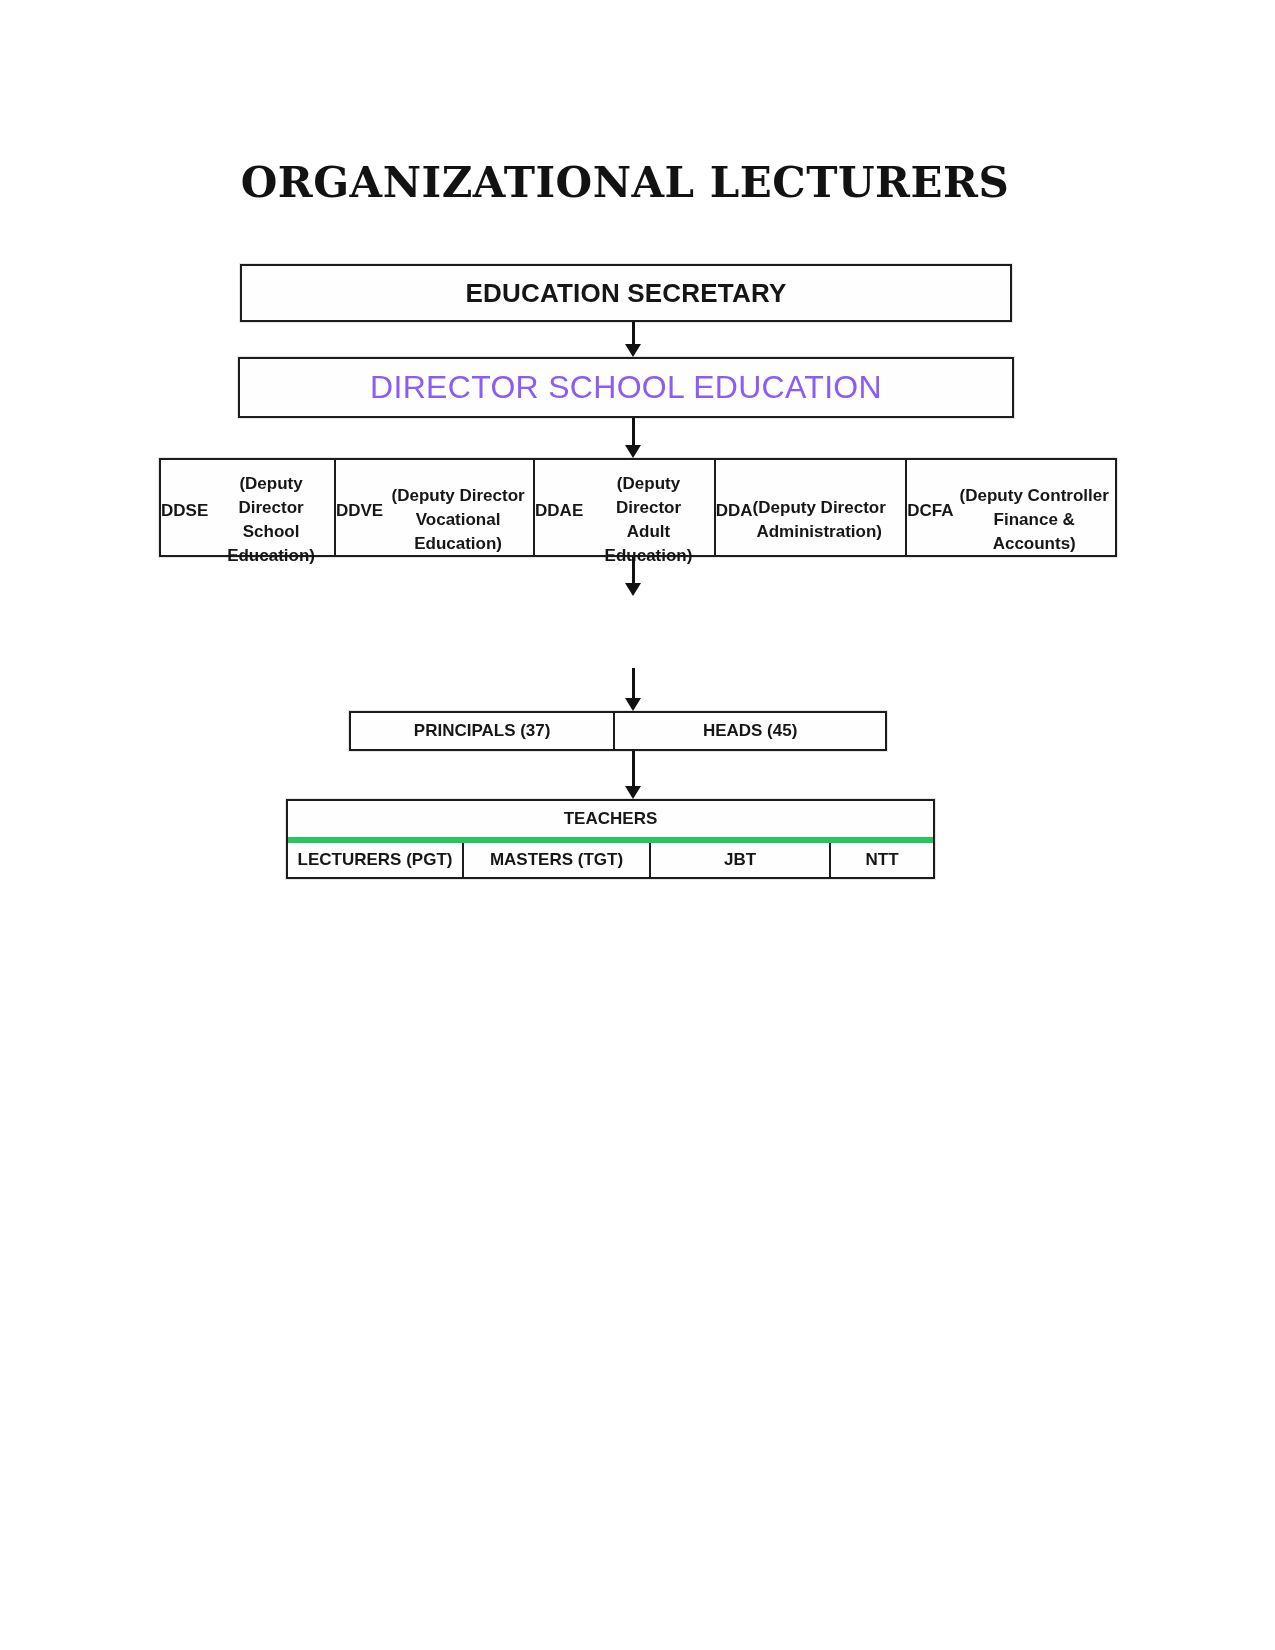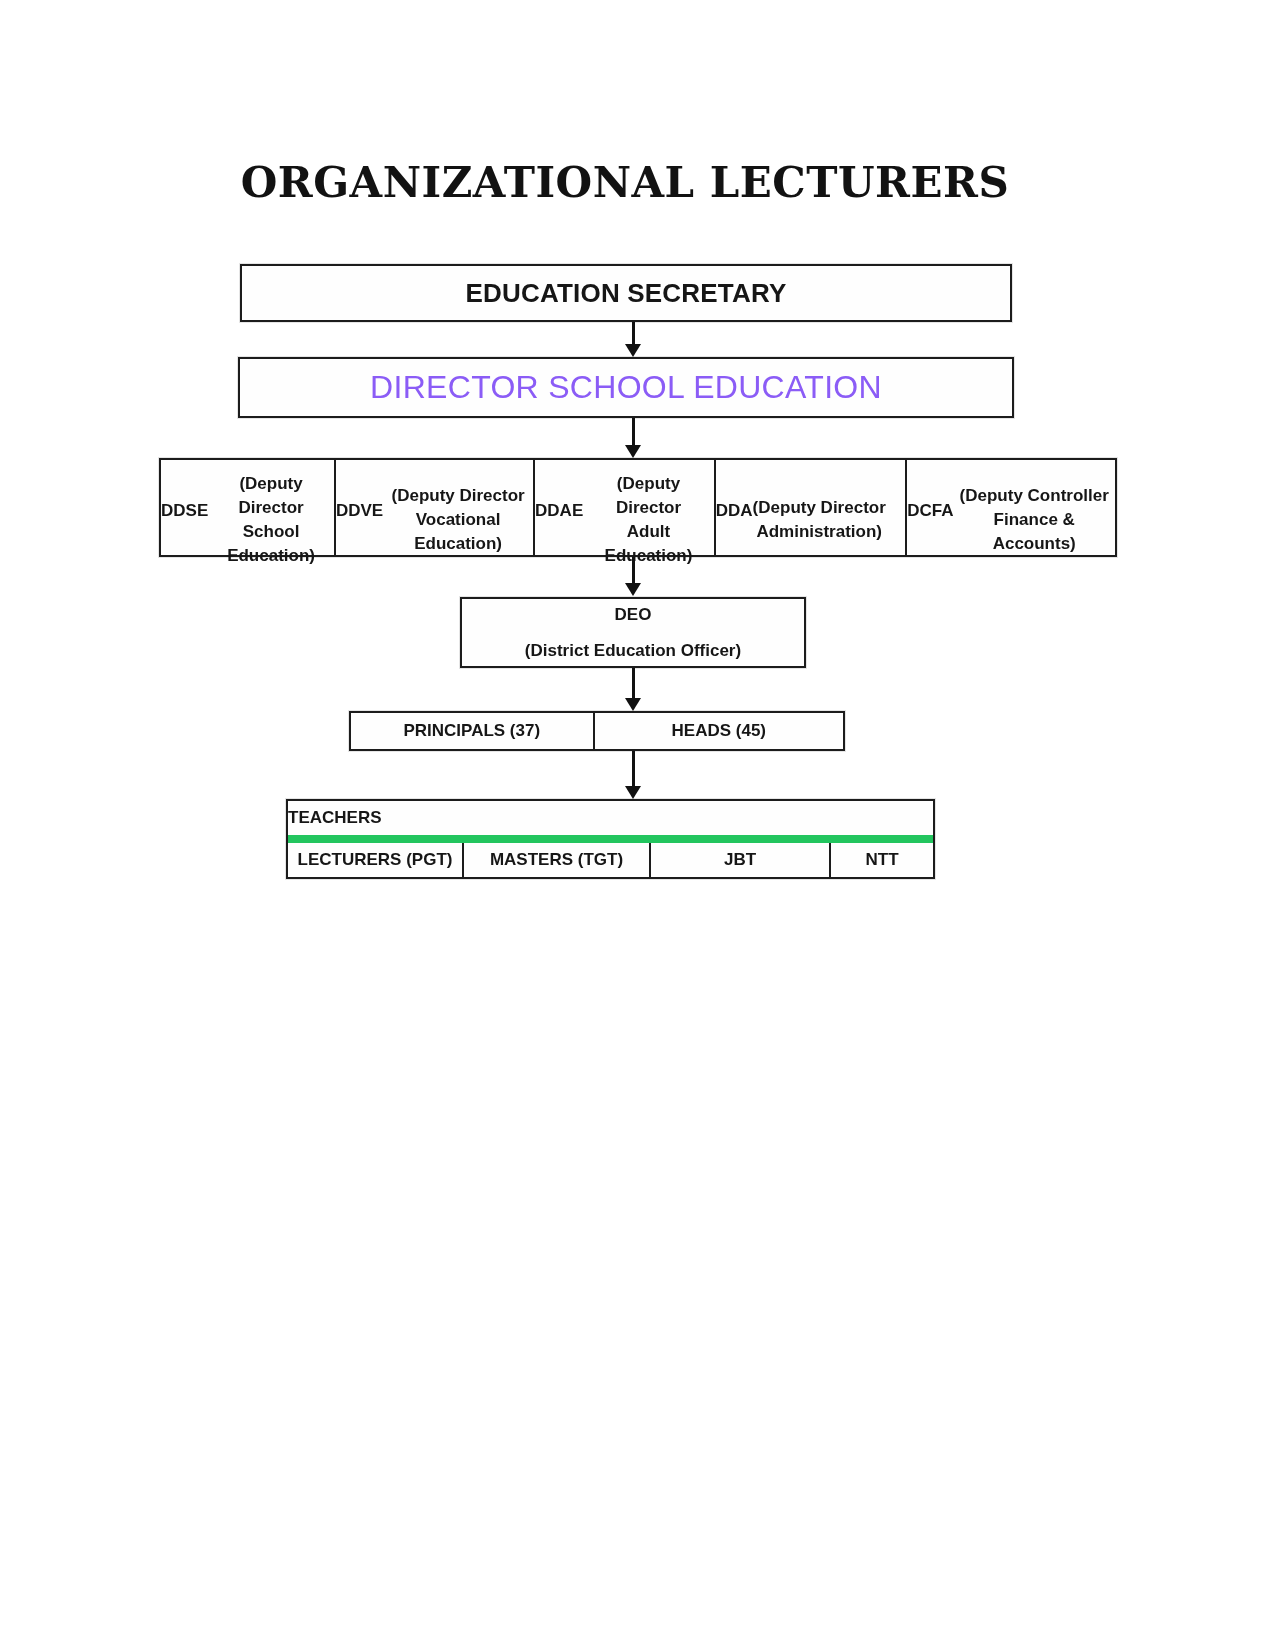--- a/index.html
+++ b/index.html
@@ -46,22 +46,22 @@
   .cell:last-child{border-right:none;}
   .cell .acro{font-weight:bold;font-size:17px;line-height:19px;padding-top:6px;}
   .cell .detail{font-weight:bold;font-size:17px;line-height:24px;margin-top:25px;}
   .cell.center-v{justify-content:center;}
   .cell.center-v .lbl{font-weight:bold;font-size:17px;}
   .deo-inner{display:flex;flex-direction:column;align-items:center;width:100%;}
   .deo-inner .acro{font-weight:bold;font-size:17px;line-height:19px;}
   .deo-inner .detail{font-weight:bold;font-size:17px;line-height:24px;margin-top:15px;}
   .thead{
     box-sizing:border-box;height:43px;
-    border-bottom:8px solid #22c55e;
-    display:flex;align-items:center;
+    border-bottom:6px solid #22c55e;
+    display:flex;align-items:center;justify-content:center;
     font-weight:bold;font-size:17px;
   }
   .trow{display:flex;height:35px;}
   .arrow{position:absolute;width:16px;display:flex;flex-direction:column;align-items:center;}
   .arrow .shaft{width:3px;flex:1 1 auto;background:#111;}
   .arrow .head{
     width:0;height:0;flex:0 0 auto;
     border-left:8px solid transparent;
     border-right:8px solid transparent;
     border-top:13px solid #111;
@@ -128,33 +128,27 @@
         <div>Finance &amp; Accounts)</div>
       </div>
     </div>
   </div>
 
   <div class="arrow" style="left:625px;top:557px;height:39px;">
     <div class="shaft"></div>
     <div class="head"></div>
   </div>
 
-  <div class="box" style="left:460px;top:597px;width:346px;height:71px;align-items:flex-start;">
-    <div class="deo-inner" style="padding-top:6px;">
-      <div class="acro">DEO</div>
-      <div class="detail">(District Education Officer)</div>
-    </div>
-  </div>
 
   <div class="arrow" style="left:625px;top:668px;height:43px;">
     <div class="shaft"></div>
     <div class="head"></div>
   </div>
 
-  <div class="row" style="left:349px;top:711px;width:496px;height:40px;">
+  <div class="row" style="left:349px;top:711px;width:538px;height:40px;">
     <div class="cell center-v" style="width:283px;">
       <span class="lbl">PRINCIPALS (37)</span>
     </div>
     <div class="cell center-v" style="width:289px;">
       <span class="lbl">HEADS (45)</span>
     </div>
   </div>
 
   <div class="arrow" style="left:625px;top:751px;height:48px;">
     <div class="shaft"></div>

